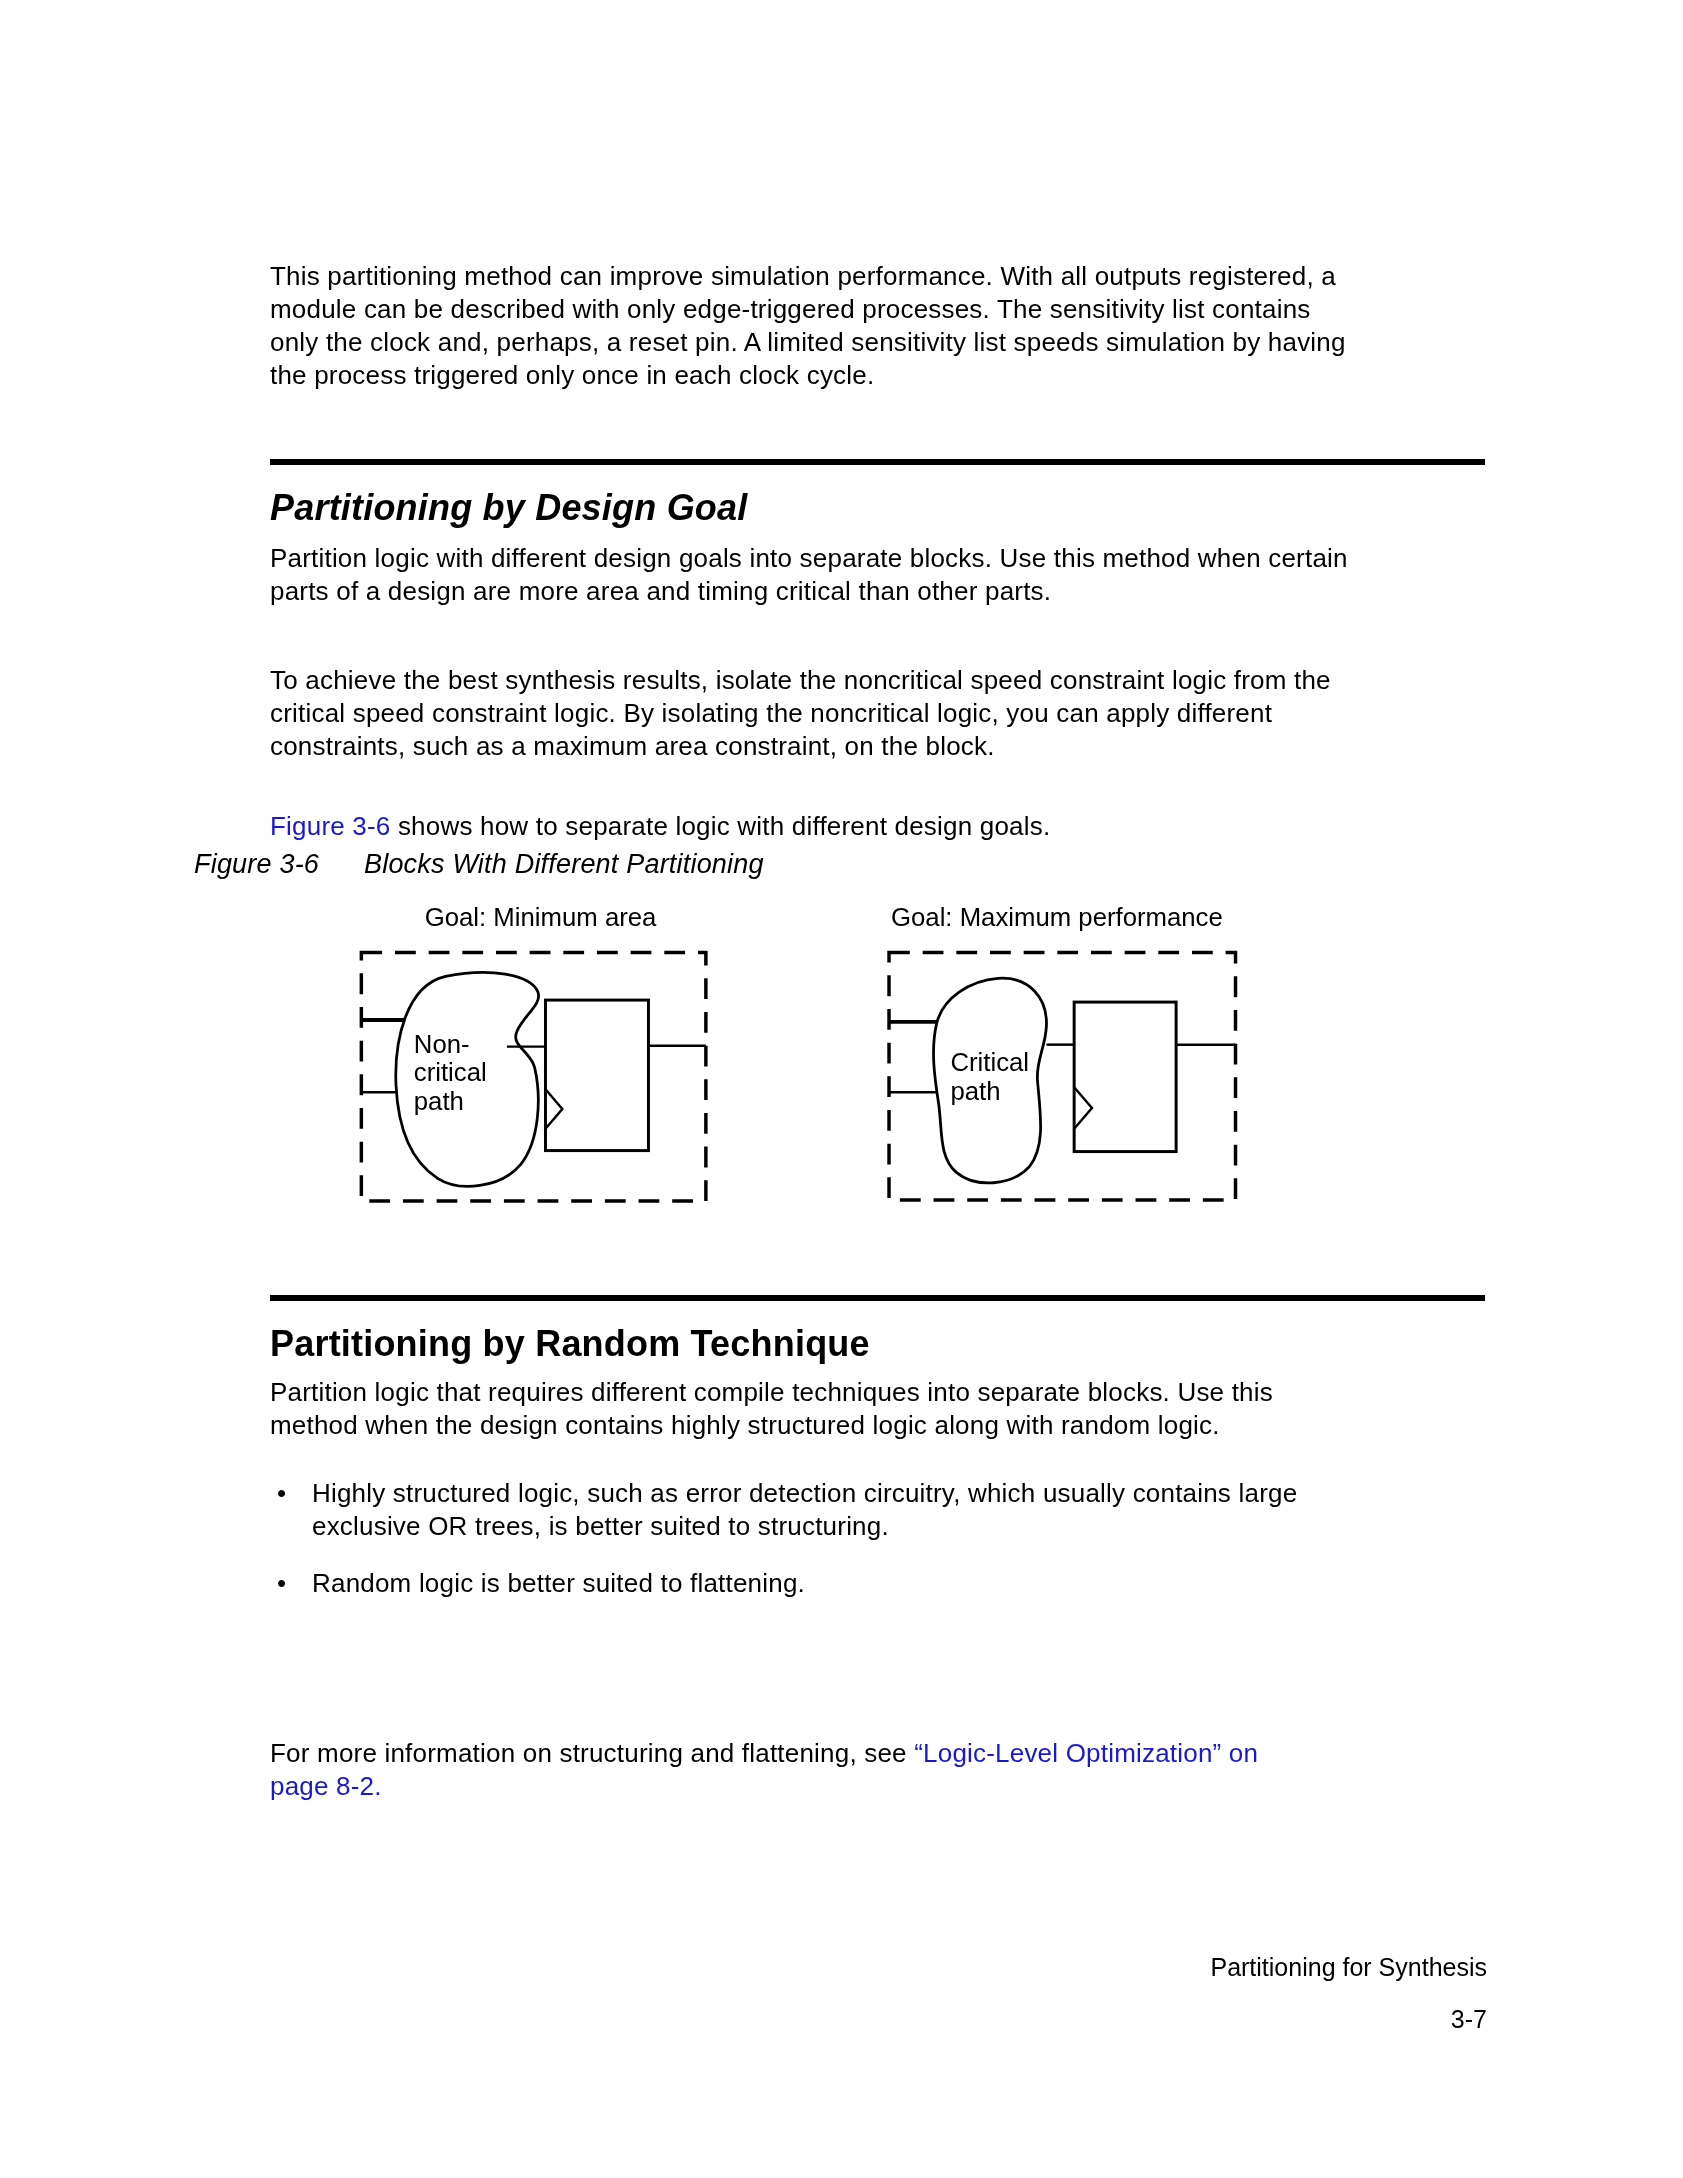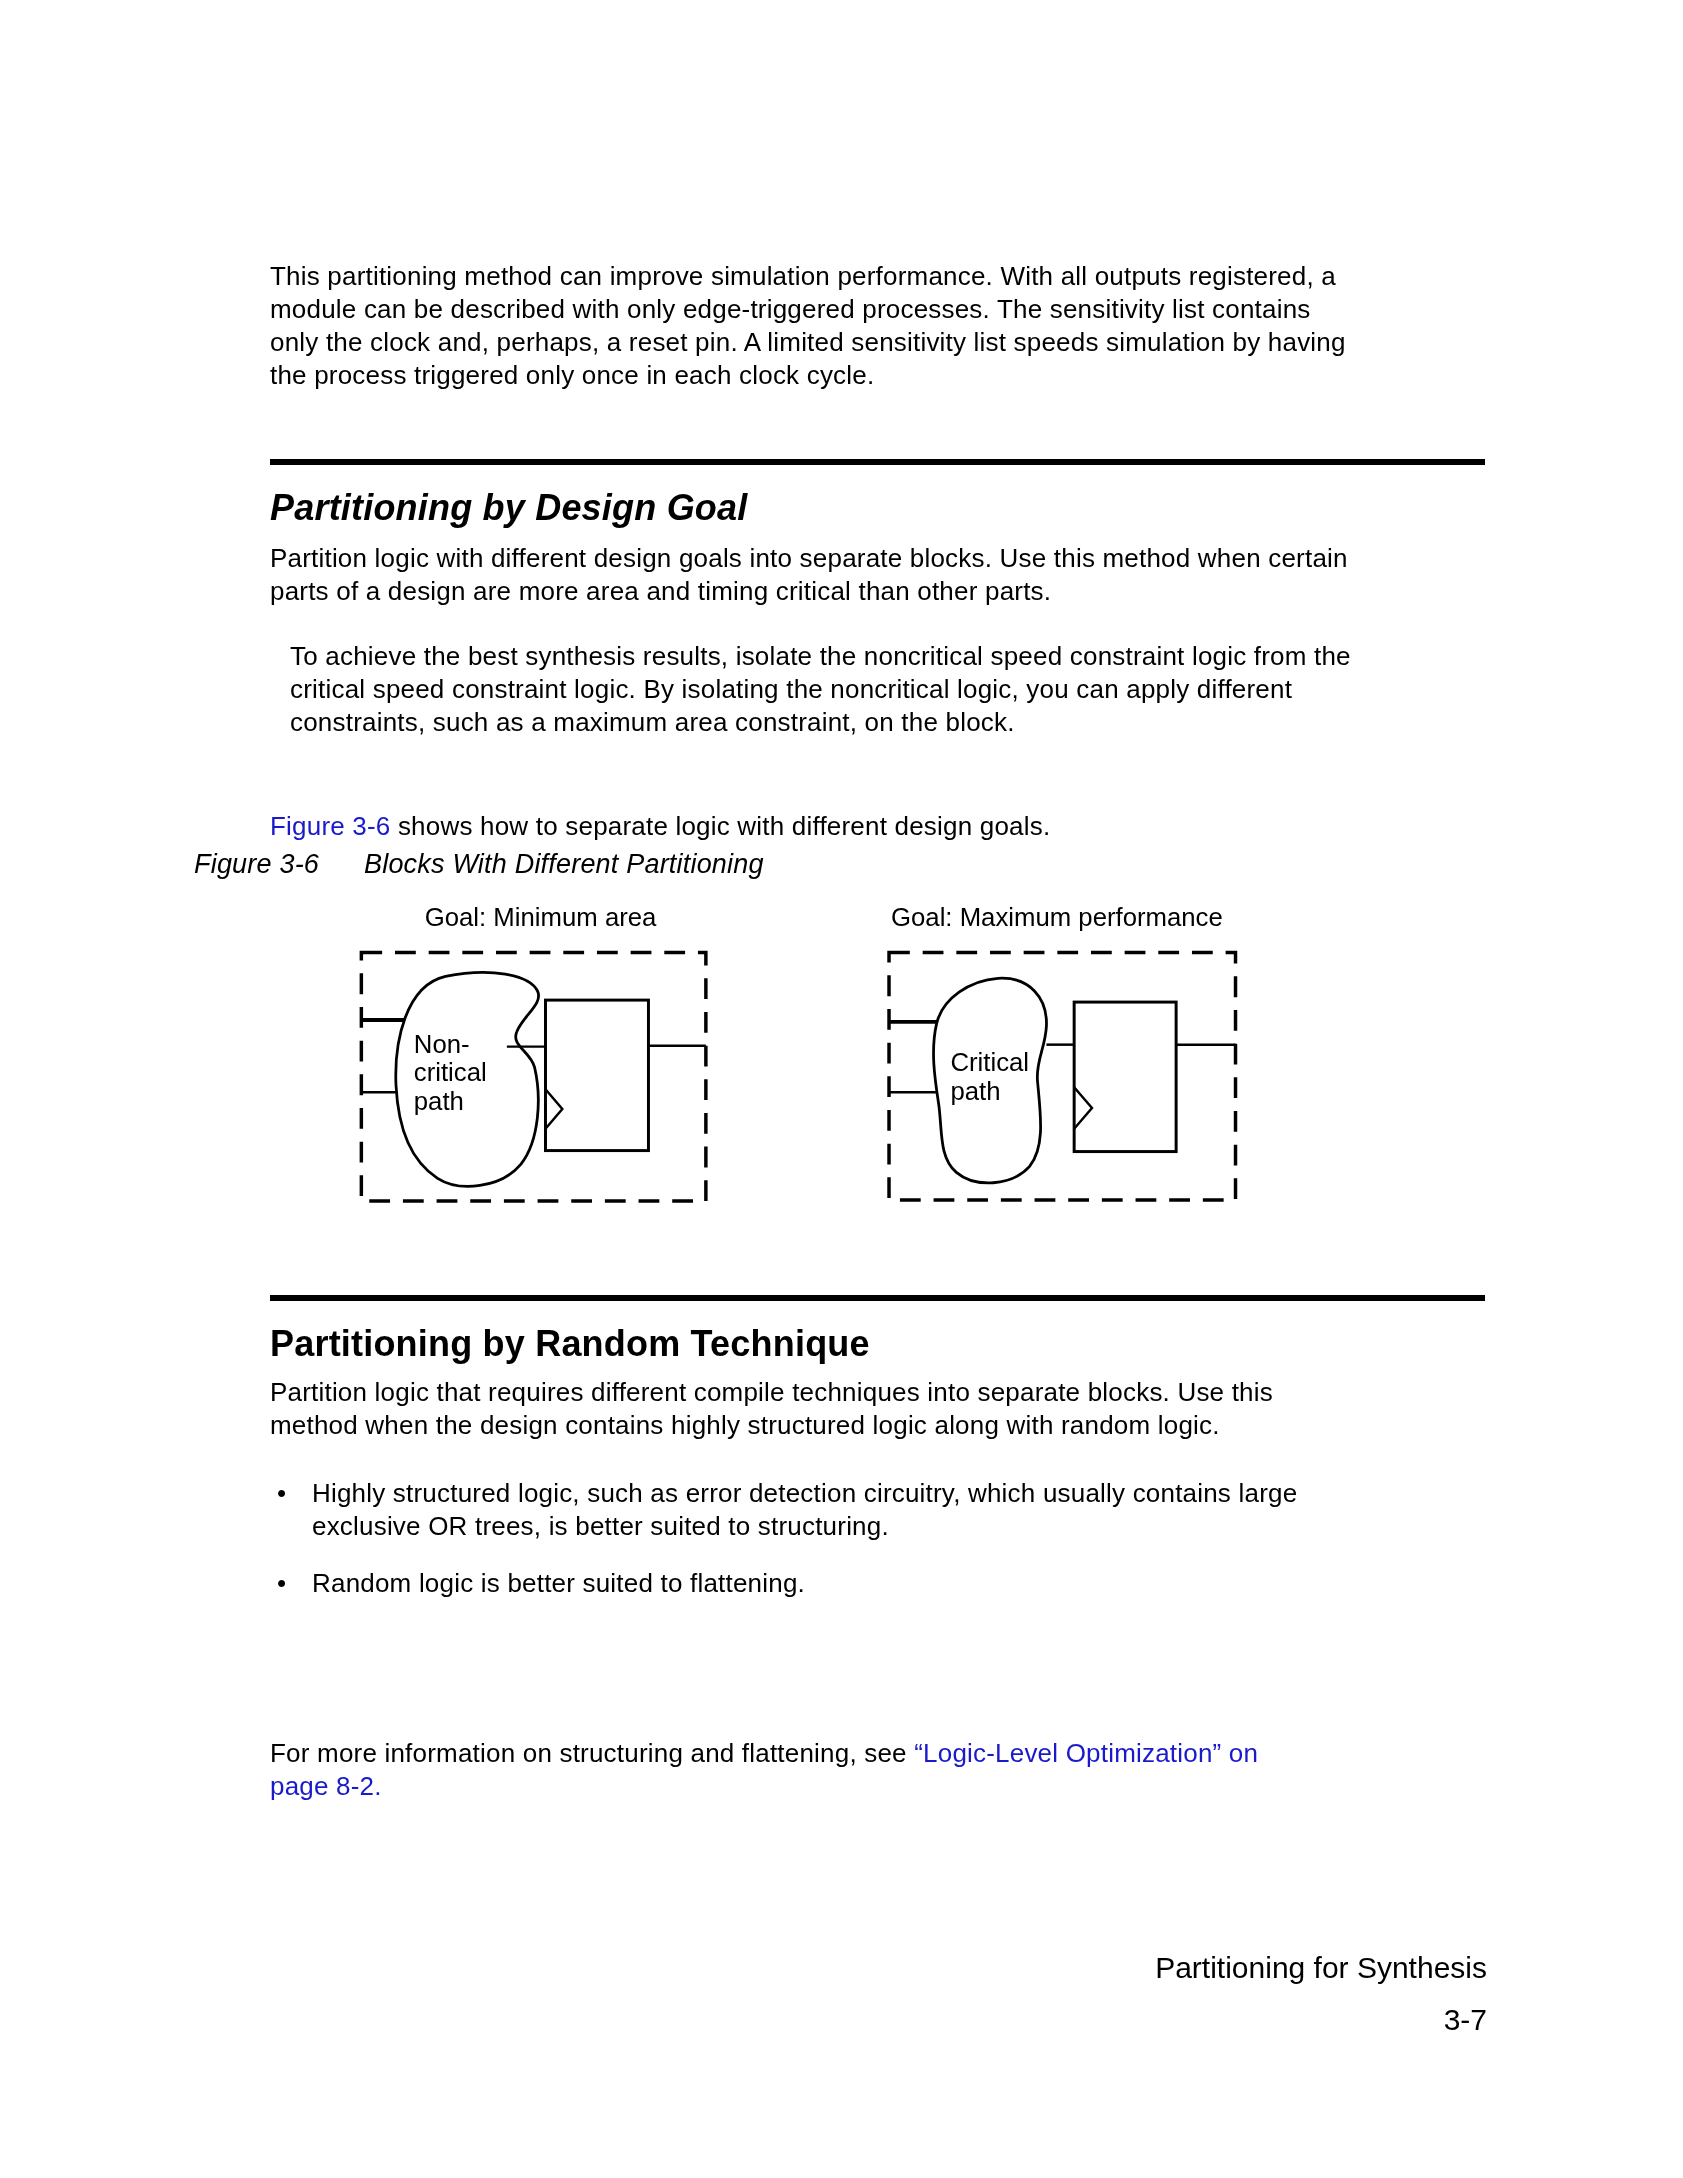--- a/index.html
+++ b/index.html
@@ -34,21 +34,21 @@
   }
   .caption {
     font-style:italic;
     font-size:27px;
     line-height:33px;
     letter-spacing:0.2px;
   }
   .link { color:#1a1acc; }
   .bullet-row { display:flex; align-items:flex-start; }
   .bullet-marker { width:35px; flex:none; font-size:26px; line-height:33px; }
-  .footer-text { font-size:30px; line-height:31px; text-align:right; }
+  .footer-text { font-size:25px; line-height:31px; text-align:right; }
   svg text {
     font-family:"Liberation Sans","DejaVu Sans",sans-serif;
     font-size:26px;
     fill:#000000;
   }
   .diagram-stroke { stroke:#000000; fill:none; }
 </style>
 </head>
 <body>
 
@@ -58,21 +58,21 @@
 module can be described with only edge-triggered processes. The sensitivity list contains
 only the clock and, perhaps, a reset pin. A limited sensitivity list speeds simulation by having
 the process triggered only once in each clock cycle.</div>
 
   <div class="abs rule" style="top:459px;"></div>
   <div class="abs heading" style="left:270px; top:487px;font-style:italic;">Partitioning by Design Goal</div>
 
   <div class="abs body-text" style="left:270px; top:542px;">Partition logic with different design goals into separate blocks. Use this method when certain
 parts of a design are more area and timing critical than other parts.</div>
 
-  <div class="abs body-text" style="left:270px; top:640px;margin-left:20px;">To achieve the best synthesis results, isolate the noncritical speed constraint logic from the
+  <div class="abs body-text" style="left:270px; top:664px;">To achieve the best synthesis results, isolate the noncritical speed constraint logic from the
 critical speed constraint logic. By isolating the noncritical logic, you can apply different
 constraints, such as a maximum area constraint, on the block.</div>
 
   <div class="abs body-text" style="left:270px; top:777px;">
     <span class="link">Figure 3-6</span><span> shows how to separate logic with different design goals.</span>
   </div>
 
   <div class="abs caption" style="left:194px; top:848px;">Figure 3-6</div>
   <div class="abs caption" style="left:364px; top:848px;">Blocks With Different Partitioning</div>
 

